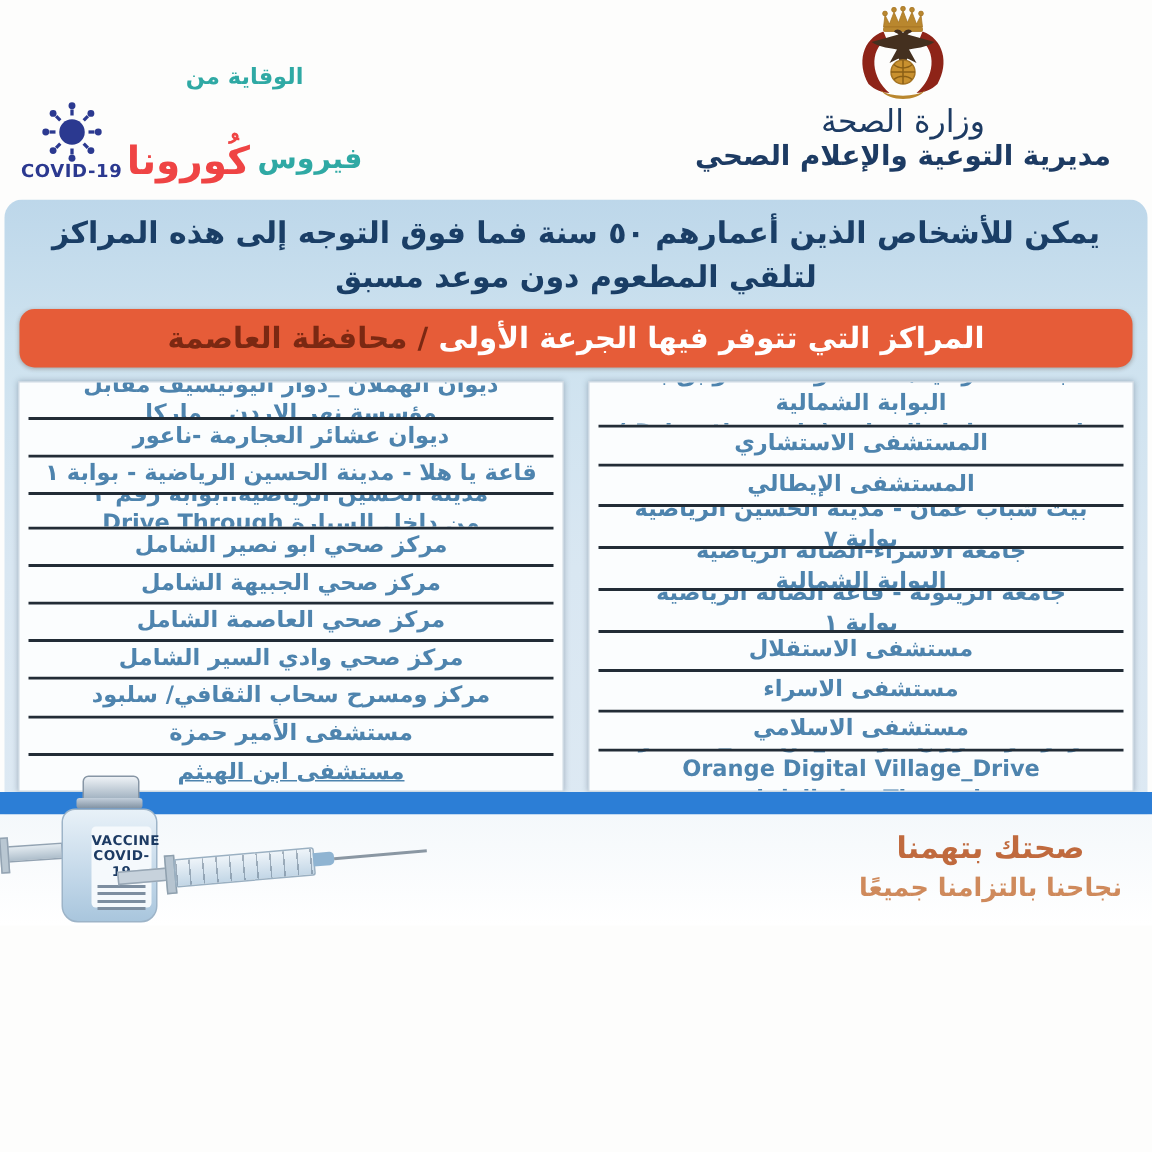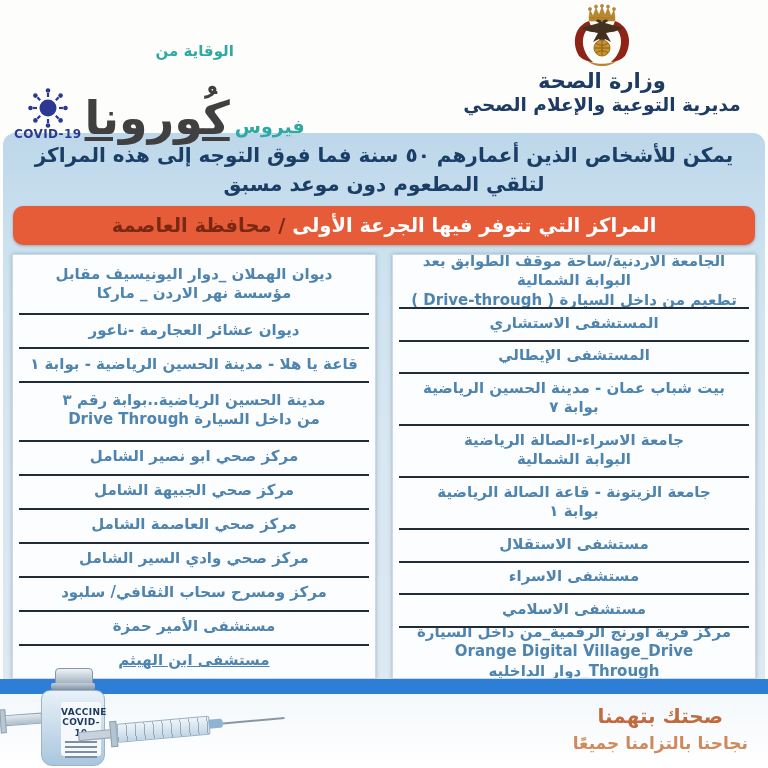--- a/index.html
+++ b/index.html
@@ -7,29 +7,29 @@
   .page{position:relative;width:768px;height:768px;overflow:hidden;background:#fdfdfc;}
 
   
   .top{position:relative;height:133px;background:#fdfdfc;}
   .logo{position:absolute;left:14px;top:42px;display:flex;align-items:flex-end;}
   .virus-block{display:flex;flex-direction:column;align-items:center;margin-right:3px;}
   .covid19{font-size:12px;font-weight:bold;color:#2b3990;letter-spacing:.4px;margin-top:-3px;}
   .logo-text{display:flex;flex-direction:column;align-items:center;gap:36px;}
   .prevention{color:#2fa9a4;font-weight:bold;font-size:15px;margin-bottom:-1px;}
   .corona-row{display:flex;direction:rtl;align-items:flex-end;gap:5px;}
-  .corona{font-size:46px;font-weight:bold;color:#404040;line-height:1;text-decoration:underline;}
+  .corona{font-size:26px;font-weight:bold;color:#ef4444;line-height:1;}
   .virus-word{font-size:19px;color:#2fa9a4;font-weight:bold;margin-bottom:4px;}
   .ministry{position:absolute;right:6px;top:4px;width:320px;text-align:center;color:#1d3b63;}
   .emblem{display:block;margin:0 auto;}
-  .ministry-title{font-size:21px;font-weight:bold;margin-top:1px;}
+  .ministry-title{font-size:21px;font-weight:normal;margin-top:1px;}
   .ministry-sub{font-size:18.5px;font-weight:bold;margin-top:1px;}
 
   
-  .blue-panel{height:561px;margin:0 3px;border-radius:12px 12px 0 0;display:flex;flex-direction:column;
+  .blue-panel{height:410px;margin:0 3px;border-radius:12px 12px 0 0;display:flex;flex-direction:column;
     background:linear-gradient(180deg,#bdd7ea 0%,#cde2ef 22%,#d9e7f2 60%,#dde9f3 100%);}
   .announcement{padding:8px 10px 4px;text-align:center;color:#1a3e66;font-weight:bold;
     font-size:20px;line-height:1.45;}
   .banner{margin:3px 10px 9px;background:#e65c38;border-radius:10px;text-align:center;
     padding:8px 4px;font-size:19.5px;font-weight:bold;box-shadow:0 1px 3px rgba(60,30,10,.3);}
   .banner-white{color:#ffffff;}
   .banner-dark{color:#7b2812;}
   .cols{flex:1;min-height:0;display:flex;gap:16px;padding:0 9px;align-items:stretch;}
   .col{flex:1;background:#fbfdfe;display:flex;flex-direction:column;min-width:0;
     box-shadow:0 0 4px rgba(70,90,110,.4);border:1px solid #cdd9e3;}

